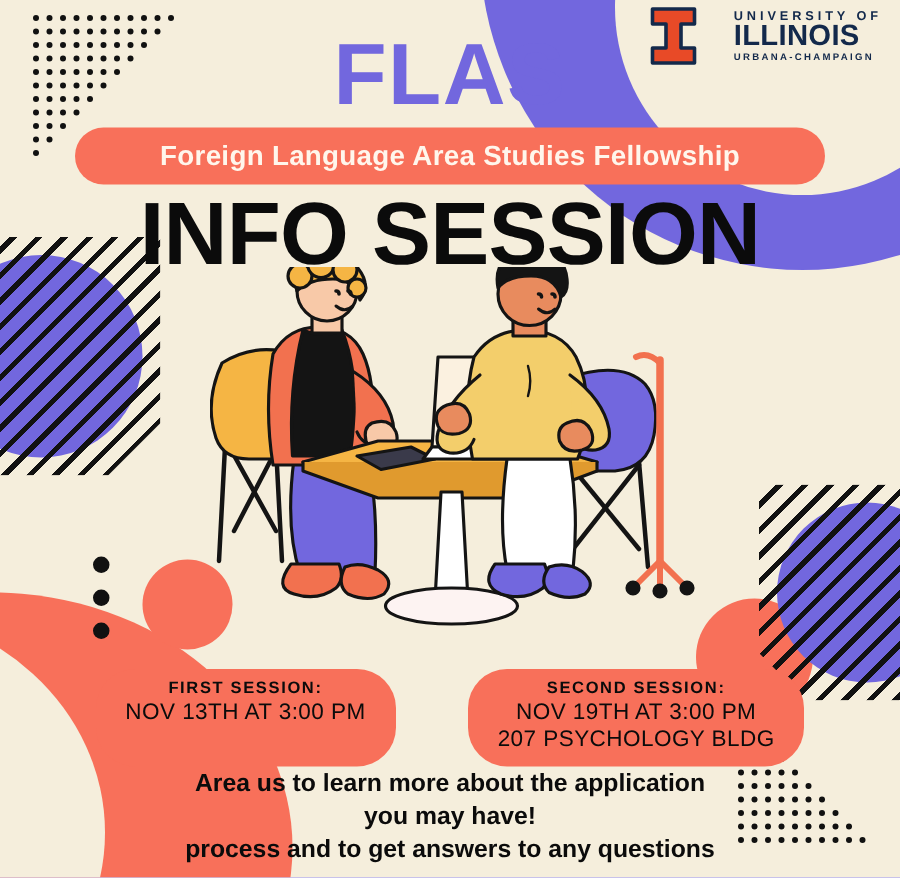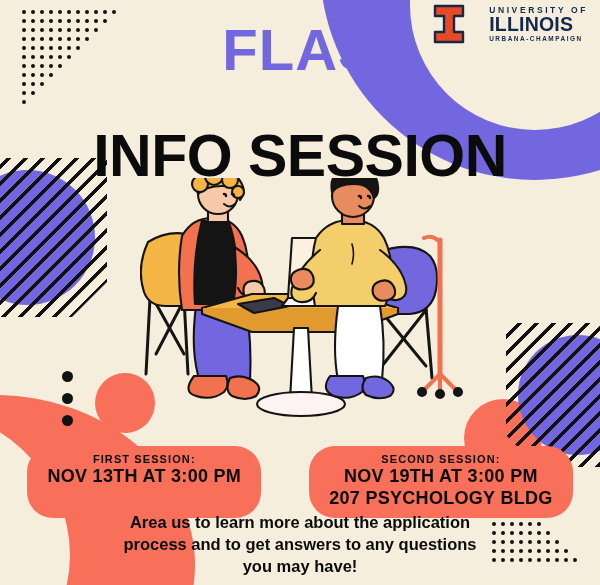--- a/index.html
+++ b/index.html
@@ -165,21 +165,21 @@
     border-radius:26px;
     padding:7px 20px 8px;
     text-align:center;
     color:#0B0B0B;
   }
   .session-pill .s-head{
     font-size:11px;font-weight:800;letter-spacing:1.1px;
     margin-bottom:1px;
   }
   .session-pill .s-line{
-    font-size:18px;font-weight:700;letter-spacing:0.3px;
+    font-size:15px;font-weight:400;letter-spacing:0.3px;
     line-height:1.22;
   }
 
   
   .footer{
     position:absolute;left:62px;right:62px;top:512px;
     text-align:center;
     color:#0B0B0B;
     font-size:16.5px;font-weight:700;
     line-height:1.33;
@@ -247,20 +247,21 @@
     </div>
     <div class="wordmark">
       <div class="wm-top">UNIVERSITY OF</div>
       <div class="wm-mid">ILLINOIS</div>
       <div class="wm-bot">URBANA-CHAMPAIGN</div>
     </div>
   </div>
 
   <div class="flas">FLAS</div>
 
+  <div class="subtitle-pill">Foreign Language Area Studies Fellowship</div>
 
   <div class="info-sessions">INFO SESSION</div>
 
   <div class="illus">
     <svg viewBox="0 0 330 250" width="330" height="250" aria-hidden="true">
       <g stroke="#141414" stroke-width="2.1" stroke-linejoin="round" stroke-linecap="round" fill="none">
 
         <path d="M10 120 L6 196" stroke-width="3"></path>
         <path d="M44 120 L48 196" stroke-width="3"></path>
         <path d="M14 122 L44 176" stroke-width="3"></path>
@@ -355,17 +356,17 @@
     </div>
     <div class="session-pill">
       <div class="s-head">SECOND SESSION:</div>
       <div class="s-line">NOV 19TH AT 3:00 PM</div>
       <div class="s-line">207 PSYCHOLOGY BLDG</div>
     </div>
   </div>
 
   <div class="footer">
     <div>Area us to learn more about the application</div>
+    <div>you may have!</div>
     <div>process and to get answers to any questions</div>
-    <div>you may have!</div>
   </div>
 
 </div>
 
 </body></html>

